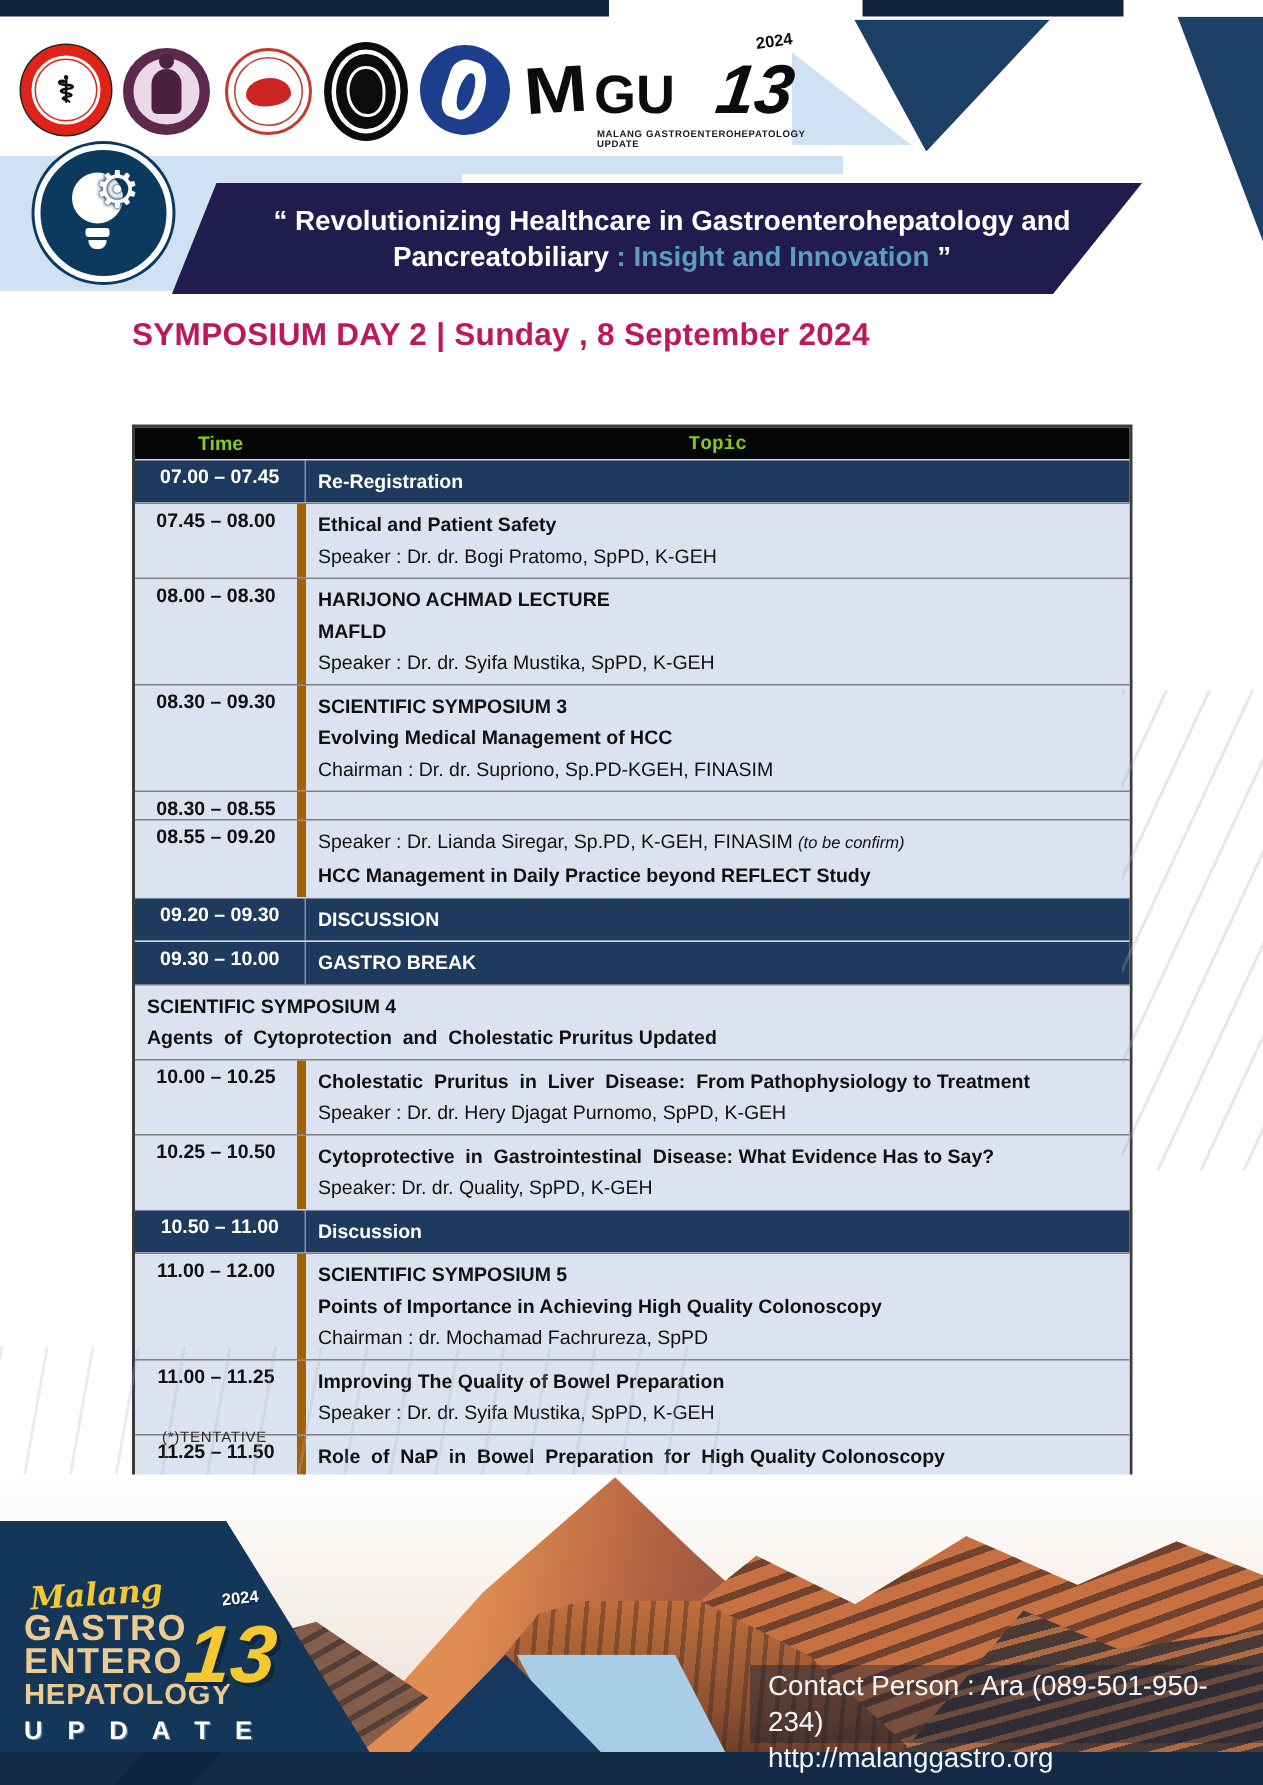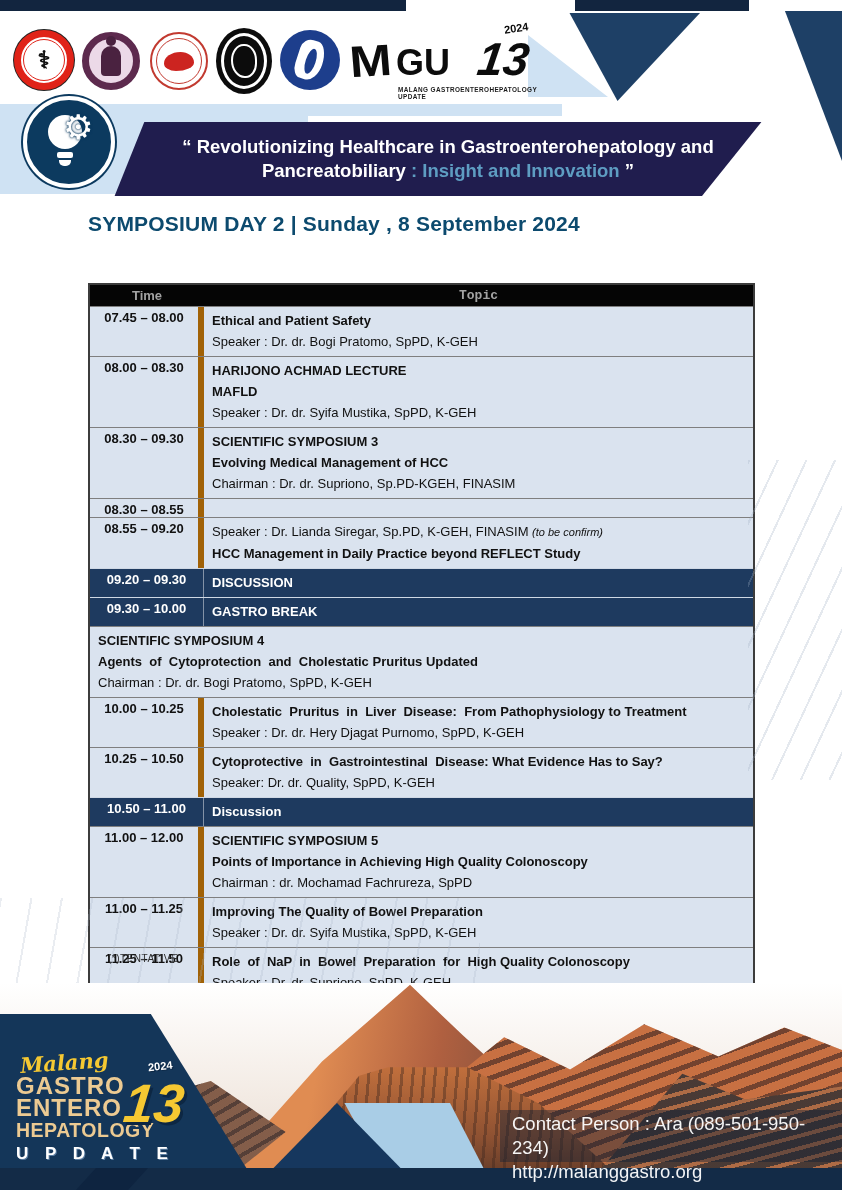--- a/index.html
+++ b/index.html
@@ -55,25 +55,25 @@
   .banner-accent{font-weight:bold;}
   .bulb-badge{position:absolute;left:23px;top:96px;width:92px;height:92px;border-radius:50%;
           background:#0c3a5f;border:4px solid #fff;box-shadow:0 0 0 2px #0c3a5f;box-sizing:border-box;}
   .bulb{position:absolute;left:21px;top:15px;width:34px;height:34px;background:#fff;border-radius:50%;}
   .bulb-base{position:absolute;left:30px;top:52px;width:16px;height:6px;background:#fff;border-radius:2px;}
   .bulb-base2{position:absolute;left:32px;top:60px;width:12px;height:6px;background:#fff;border-radius:0 0 5px 5px;}
   .gear{position:absolute;left:36px;top:7px;font-size:34px;color:#fff;
         text-shadow:0 0 3px #0c3a5f, 0 0 2px #0c3a5f;font-family:"DejaVu Sans",sans-serif;}
 
   
-  .day-title{position:absolute;left:88px;top:212px;font-size:21px;font-weight:bold;color:#0c4a6e;letter-spacing:.2px;}
+  .day-title{position:absolute;left:88px;top:212px;font-size:21px;font-weight:bold;color:#be185d;letter-spacing:.2px;}
 
   
   .sched{position:absolute;left:88px;top:283px;width:667px;border:2px solid #3c3c3c;box-sizing:border-box;}
-  .t-head{display:flex;background:#050505;color:#a3a3a3;font-weight:bold;font-size:13px;}
+  .t-head{display:flex;background:#050505;color:#84cc16;font-weight:bold;font-size:13px;}
   .t-head .c-time{width:114px;text-align:center;padding:3px 0;}
   .t-head .c-topic{flex:1;text-align:center;padding:3px 0;font-family:Liberation Mono, monospace;}
   .t-row{display:flex;border-top:1px solid #7f7f7f;background:#dae3ef;font-size:13px;}
   .t-row .c-time{width:114px;text-align:center;font-weight:bold;padding-top:3px;
                  border-right:6px solid #a16207;box-sizing:border-box;}
   .t-row .c-topic{flex:1;padding:3px 6px 4px 8px;}
   .t-row.hl{background:#1e3a5f;color:#fff;border-top:1px solid #cfd8e4;}
   .t-row.hl .c-time{border-right:1px solid rgba(255,255,255,.45);}
   .t-line{line-height:21px;white-space:pre-wrap;}
   .t-line.b{font-weight:bold;}
@@ -196,20 +196,26 @@
   </div>
 
   <div class="day-title">SYMPOSIUM DAY 2 | Sunday , 8 September 2024</div>
 
   <div class="sched" id="sched">
     <div class="t-head">
       <div class="c-time">Time</div>
       <div class="c-topic">Topic</div>
     </div>
 
+  <div class="t-row hl">
+        <div class="c-time">07.00 – 07.45</div>
+        <div class="c-topic">
+          <div class="t-line b">Re-Registration</div>
+        </div>
+      </div>
       <div class="t-row">
         <div class="c-time">07.45 – 08.00</div>
         <div class="c-topic">
           <div class="t-line b">Ethical and Patient Safety</div>
           <div class="t-line">Speaker : Dr. dr. Bogi Pratomo, SpPD, K-GEH</div>
         </div>
       </div>
       <div class="t-row">
         <div class="c-time">08.00 – 08.30</div>
         <div class="c-topic">
@@ -245,21 +251,20 @@
       <div class="t-row hl">
         <div class="c-time">09.30 – 10.00</div>
         <div class="c-topic">
           <div class="t-line b">GASTRO BREAK</div>
         </div>
       </div>
       <div class="t-row">
         <div class="c-topic">
           <div class="t-line b">SCIENTIFIC SYMPOSIUM 4</div>
           <div class="t-line b">Agents  of  Cytoprotection  and  Cholestatic Pruritus Updated</div>
-          <div class="t-line">Chairman : Dr. dr. Bogi Pratomo, SpPD, K-GEH</div>
         </div>
       </div>
       <div class="t-row">
         <div class="c-time">10.00 – 10.25</div>
         <div class="c-topic">
           <div class="t-line b">Cholestatic  Pruritus  in  Liver  Disease:  From Pathophysiology to Treatment</div>
           <div class="t-line">Speaker : Dr. dr. Hery Djagat Purnomo, SpPD, K-GEH</div>
         </div>
       </div>
       <div class="t-row">

